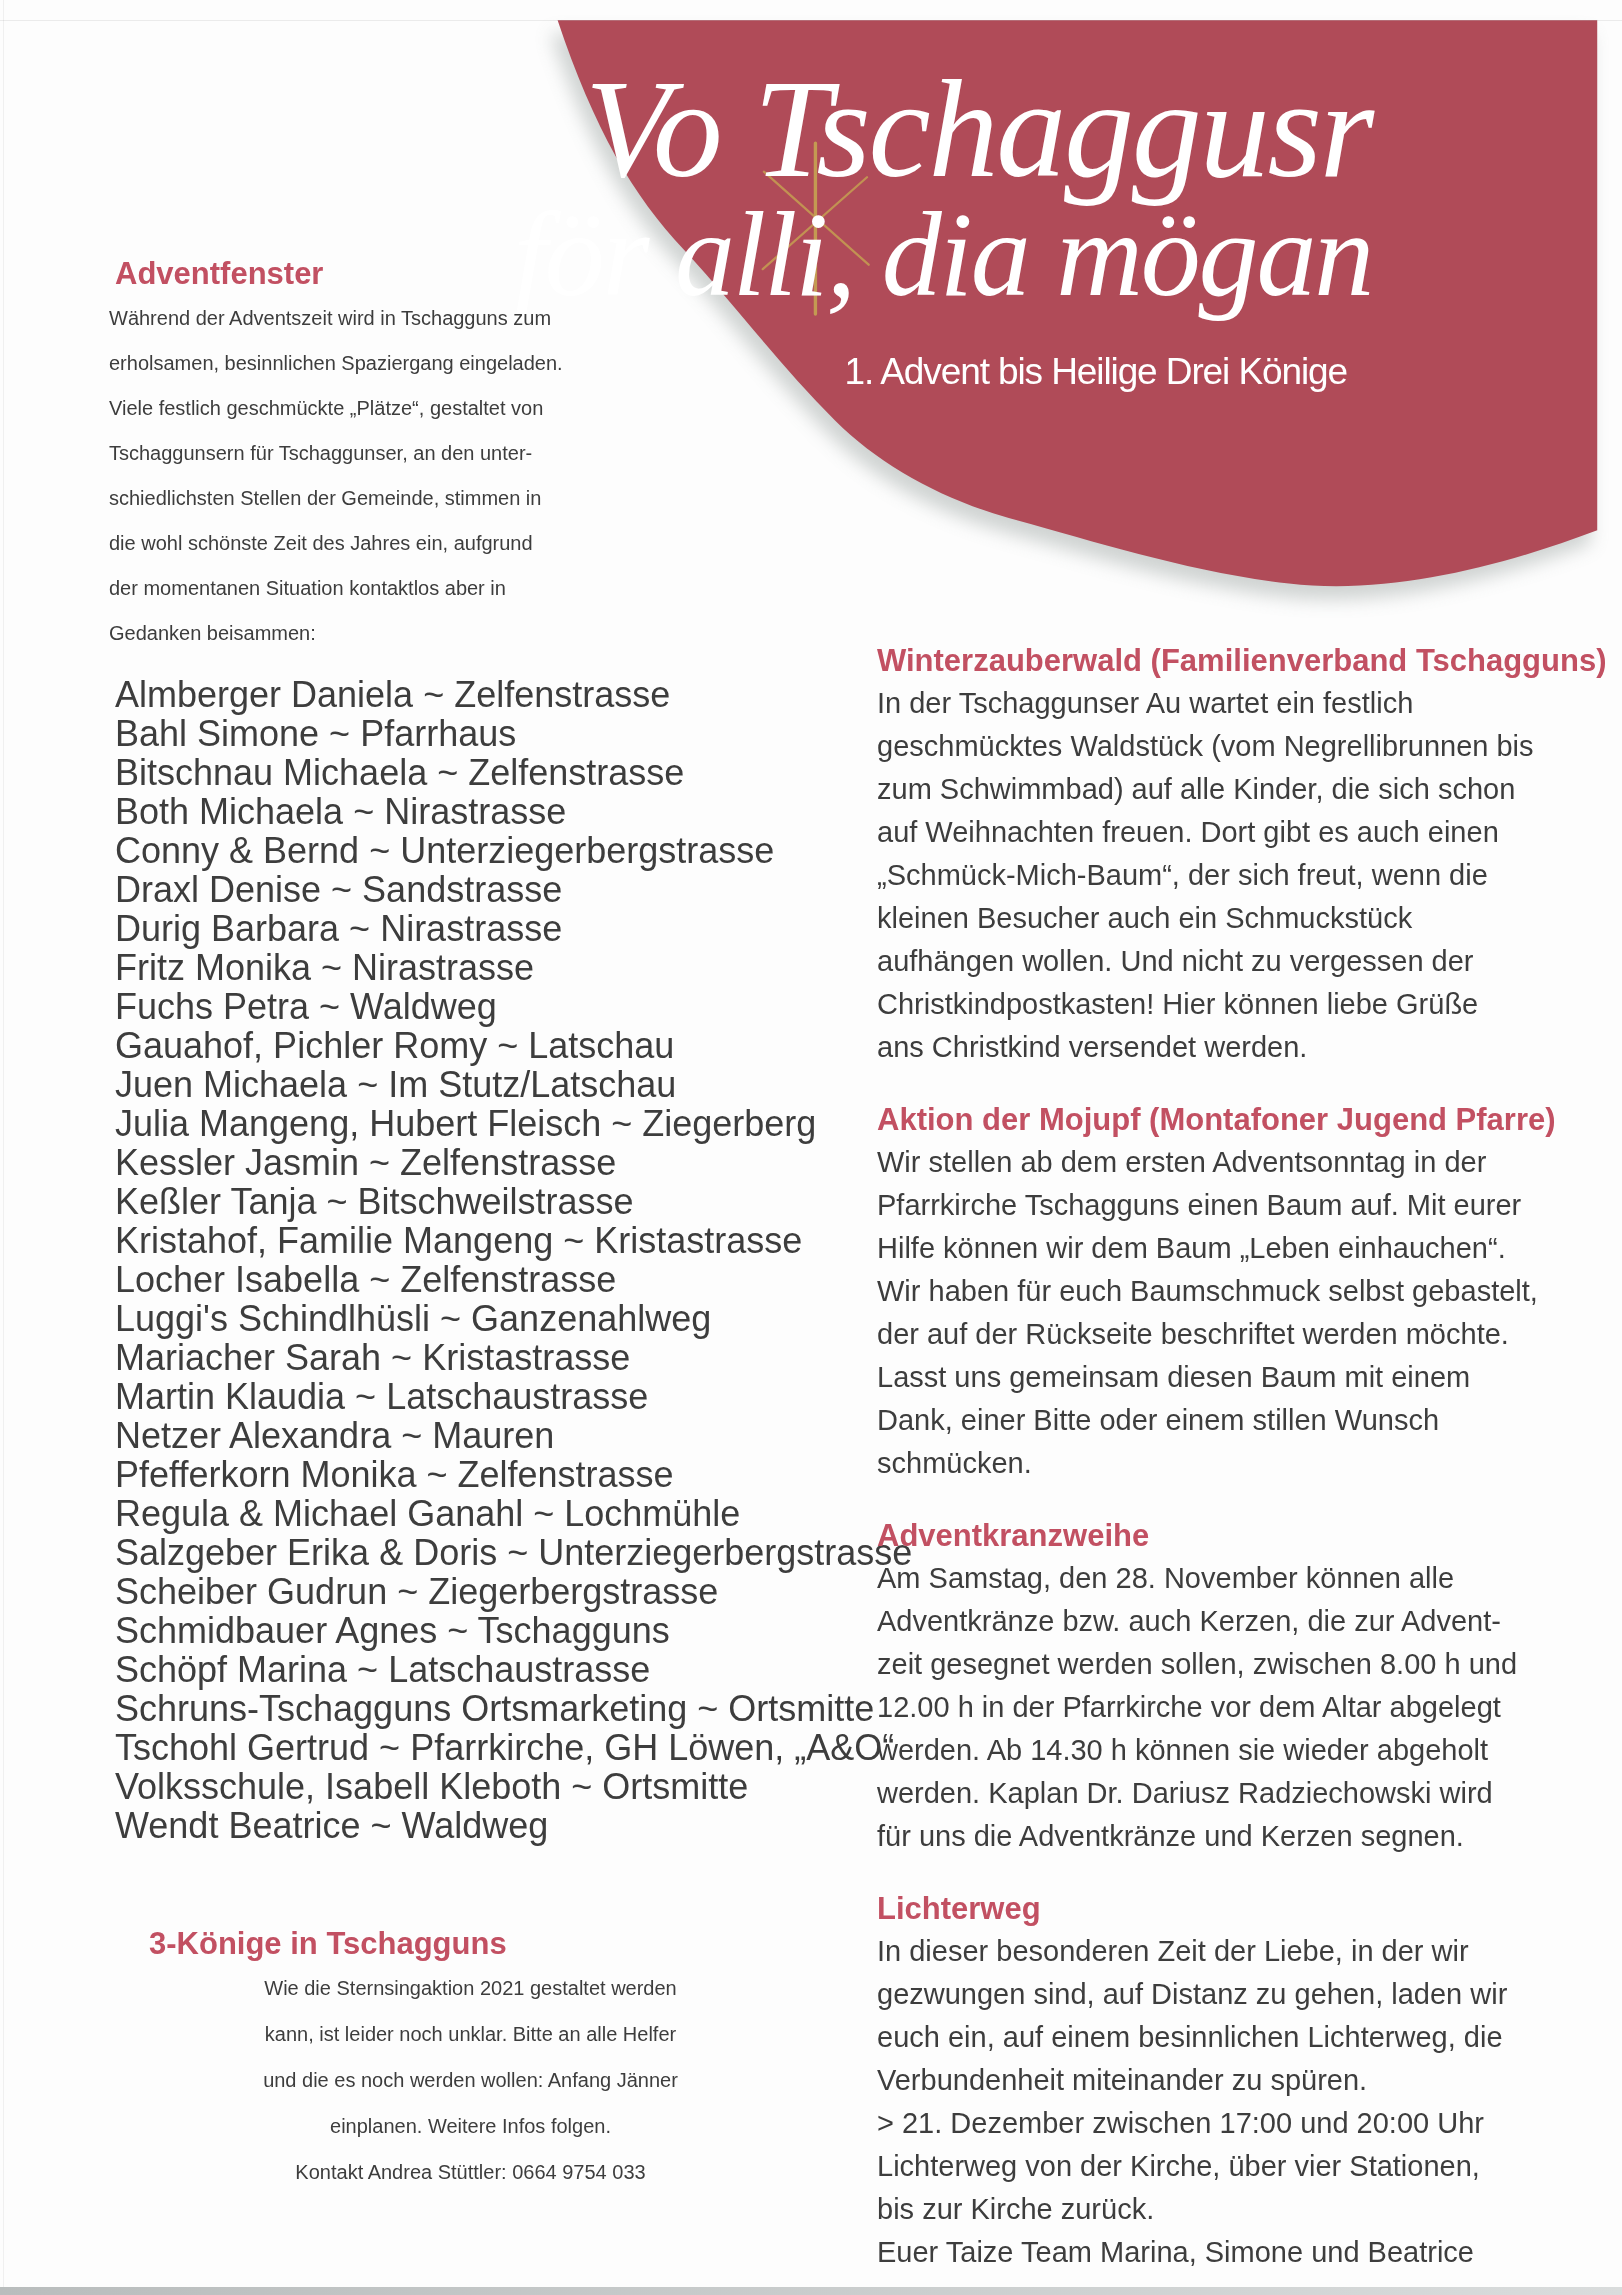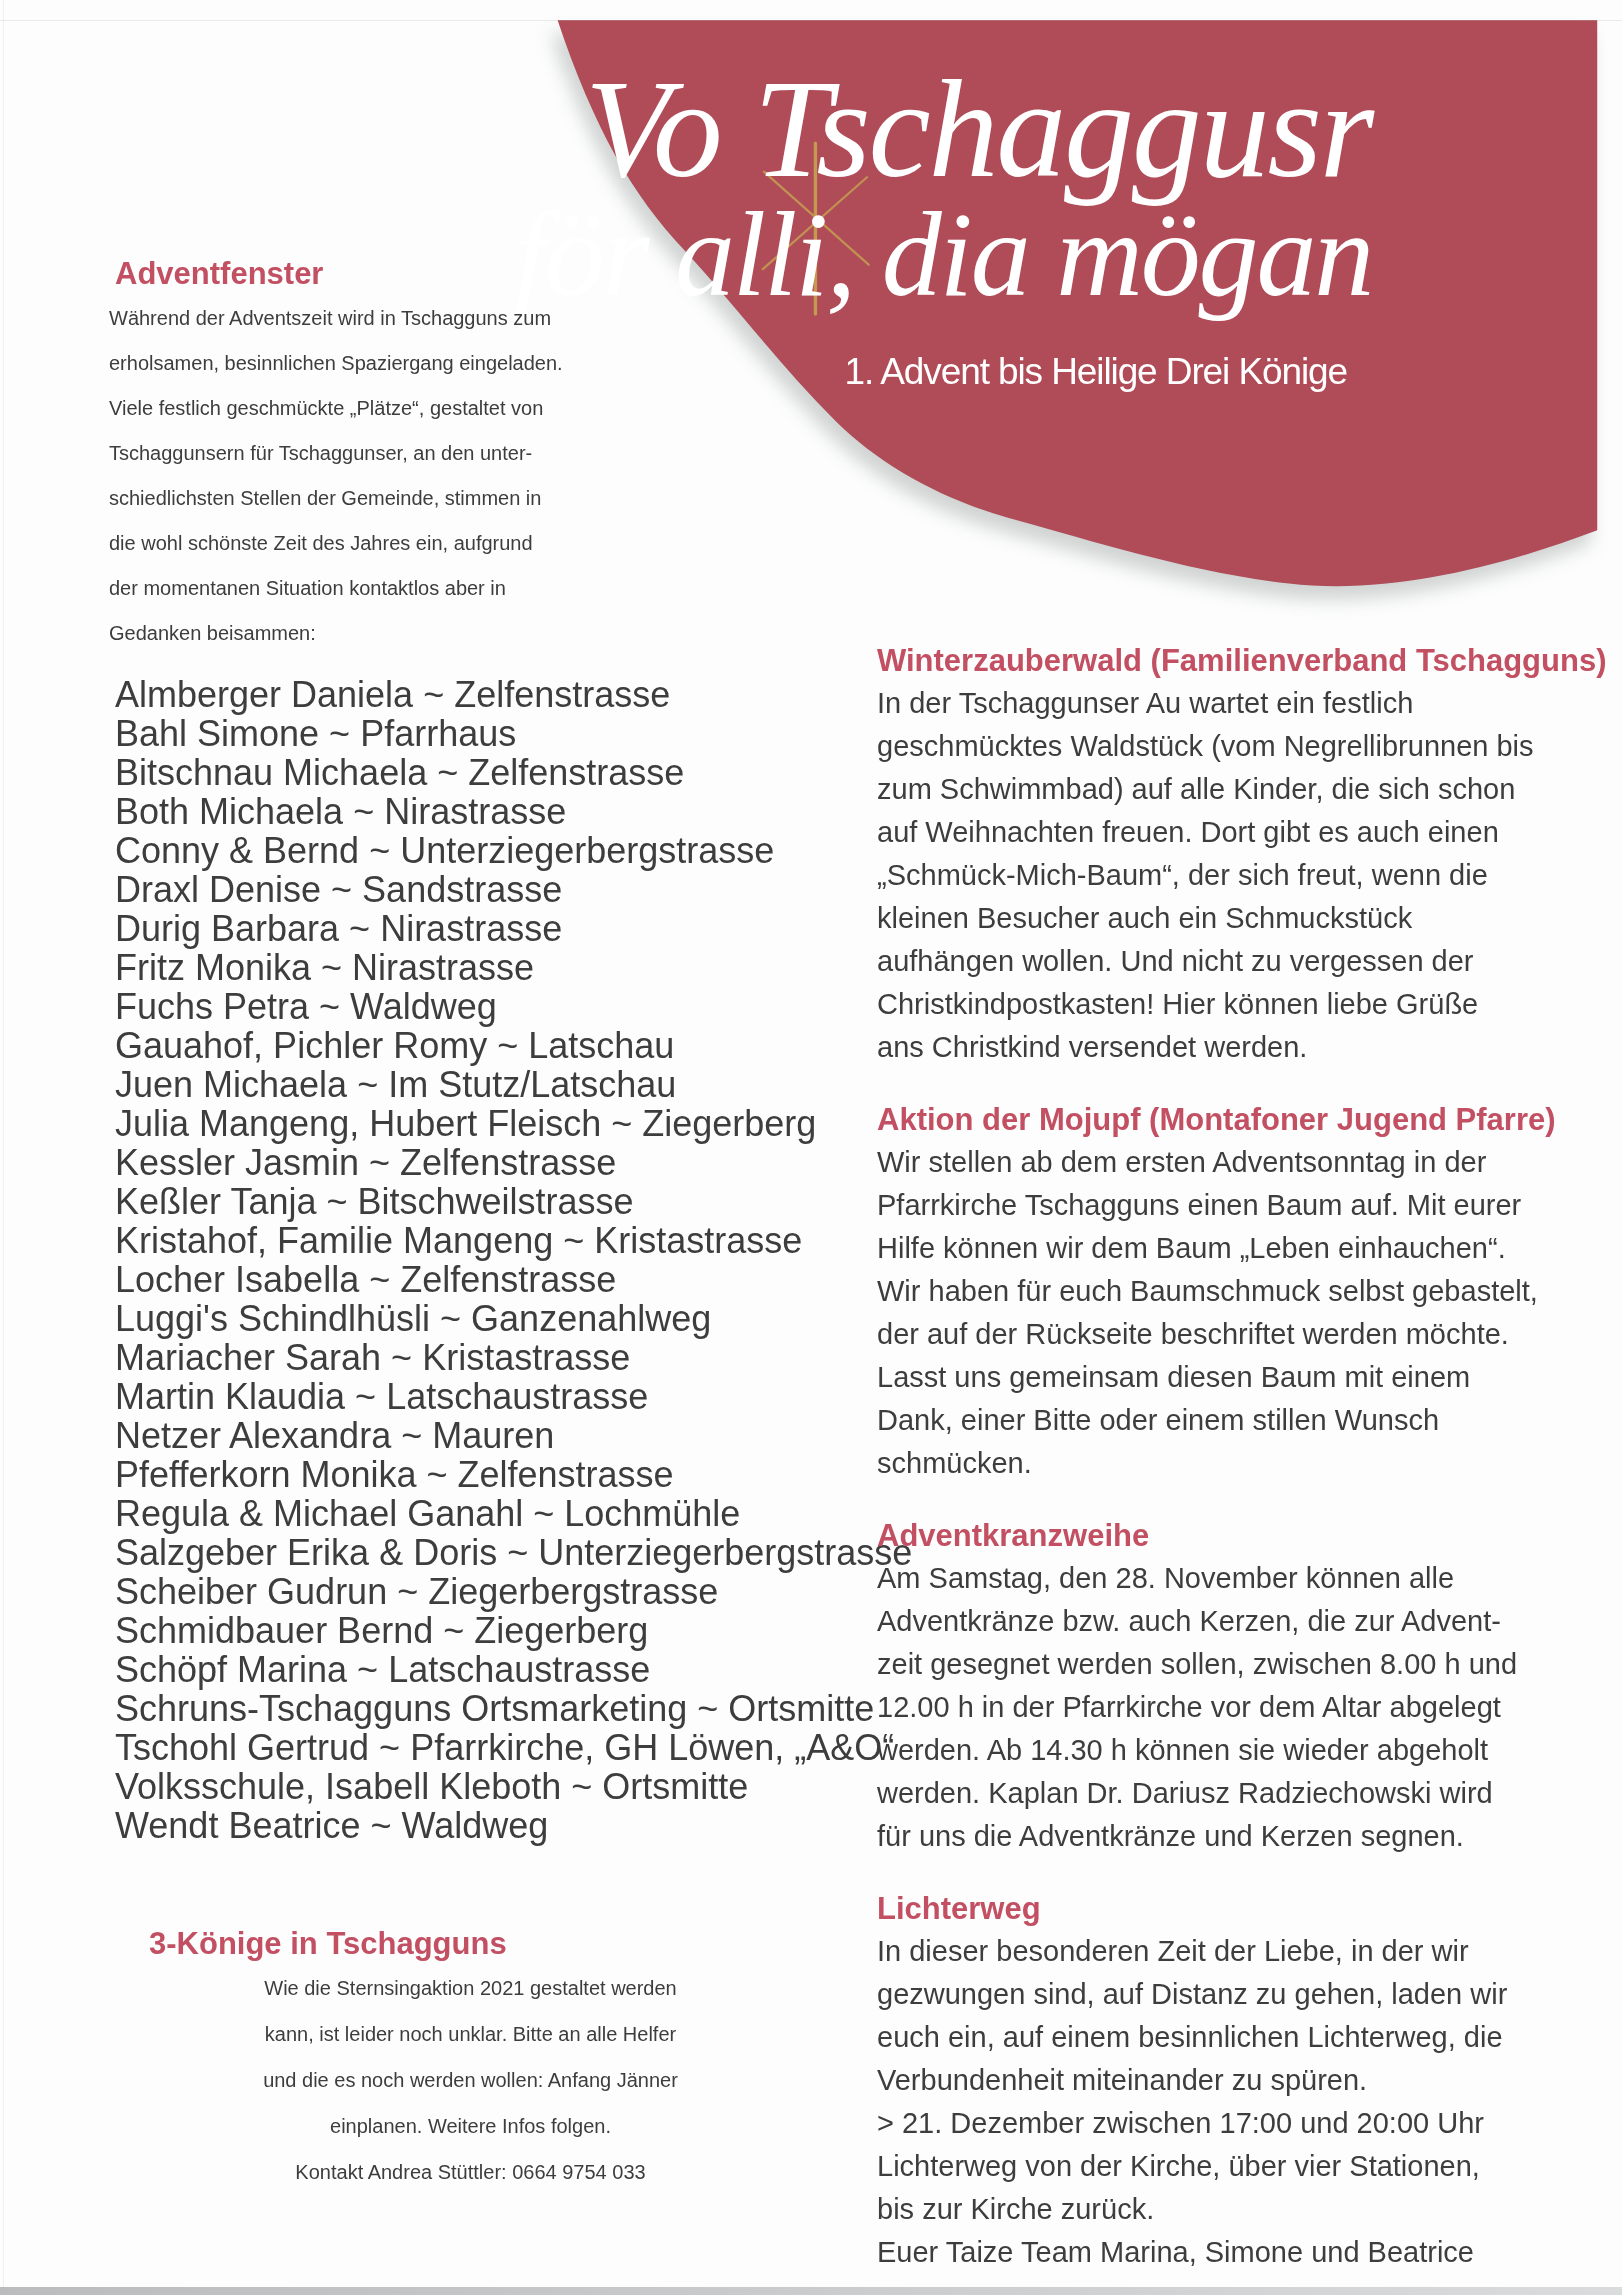--- a/index.html
+++ b/index.html
@@ -129,21 +129,21 @@
       <div class="row">Kristahof, Familie Mangeng ~ Kristastrasse</div>
       <div class="row">Locher Isabella ~ Zelfenstrasse</div>
       <div class="row">Luggi's Schindlhüsli ~ Ganzenahlweg</div>
       <div class="row">Mariacher Sarah ~ Kristastrasse</div>
       <div class="row">Martin Klaudia ~ Latschaustrasse</div>
       <div class="row">Netzer Alexandra ~ Mauren</div>
       <div class="row">Pfefferkorn Monika ~ Zelfenstrasse</div>
       <div class="row">Regula &amp; Michael Ganahl ~ Lochmühle</div>
       <div class="row">Salzgeber Erika &amp; Doris ~ Unterziegerbergstrasse</div>
       <div class="row">Scheiber Gudrun ~ Ziegerbergstrasse</div>
-      <div class="row">Schmidbauer Bernd ~ Ziegerberg</div>
+      <div class="row">Schmidbauer Agnes ~ Tschagguns</div>
       <div class="row">Schöpf Marina ~ Latschaustrasse</div>
       <div class="row">Schruns-Tschagguns Ortsmarketing ~ Ortsmitte</div>
       <div class="row">Tschohl Gertrud ~ Pfarrkirche, GH Löwen, „A&amp;O“</div>
       <div class="row">Volksschule, Isabell Kleboth ~ Ortsmitte</div>
       <div class="row">Wendt Beatrice ~ Waldweg</div>
     </div>
 
   <div class="h-red" style="top:1922px;margin-left:34px;">3-Könige in Tschagguns</div>
 
   <div class="body-block koenige-para">Wie die Sternsingaktion 2021 gestaltet werden

